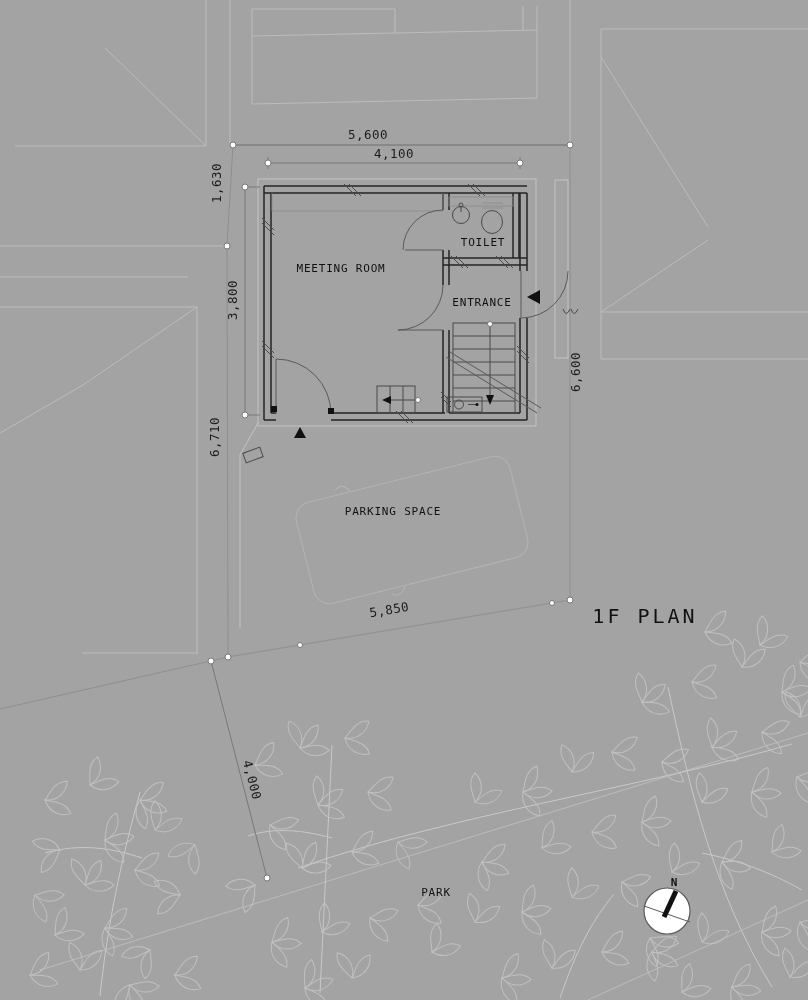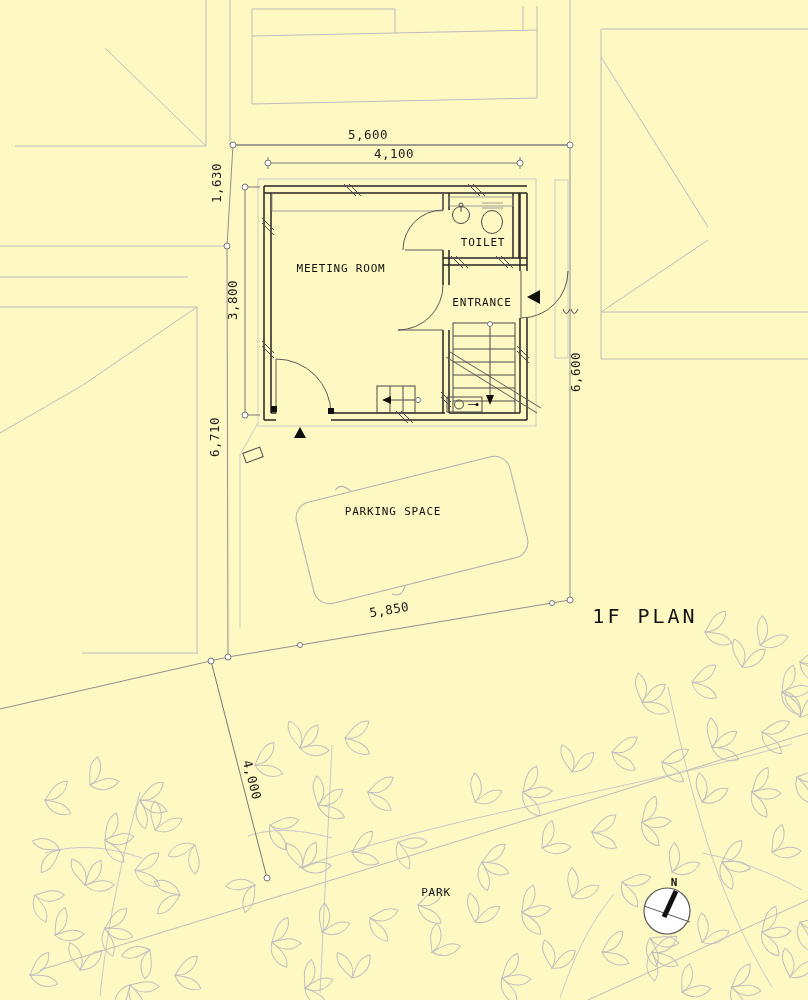--- a/index.html
+++ b/index.html
@@ -1,16 +1,16 @@
 <!DOCTYPE html>
 <html><head>
 <meta charset="utf-8">
 <style>
   html,body{margin:0;padding:0;background:#ffffff;}
-  .sheet{position:relative;width:808px;height:1000px;background:#fef9c3;overflow:hidden;
+  .sheet{position:relative;width:808px;height:1000px;background:#a3a3a3;overflow:hidden;
          font-family:"DejaVu Sans Mono", monospace;}
   svg{display:block}
   
   .ctx   {stroke:#bcbcbc;stroke-width:1;fill:none;}
   .site  {stroke:#8f8f8f;stroke-width:1;fill:none;}
   .wall  {stroke:#242424;stroke-width:1.5;fill:none;}
   .thin  {stroke:#4a4a4a;stroke-width:1;fill:none;}
   .lite  {stroke:#8a8a8a;stroke-width:0.8;fill:none;}
   .eave  {stroke:#c7c7c7;stroke-width:0.9;fill:none;}
   .dim   {stroke:#787878;stroke-width:1;fill:none;}

